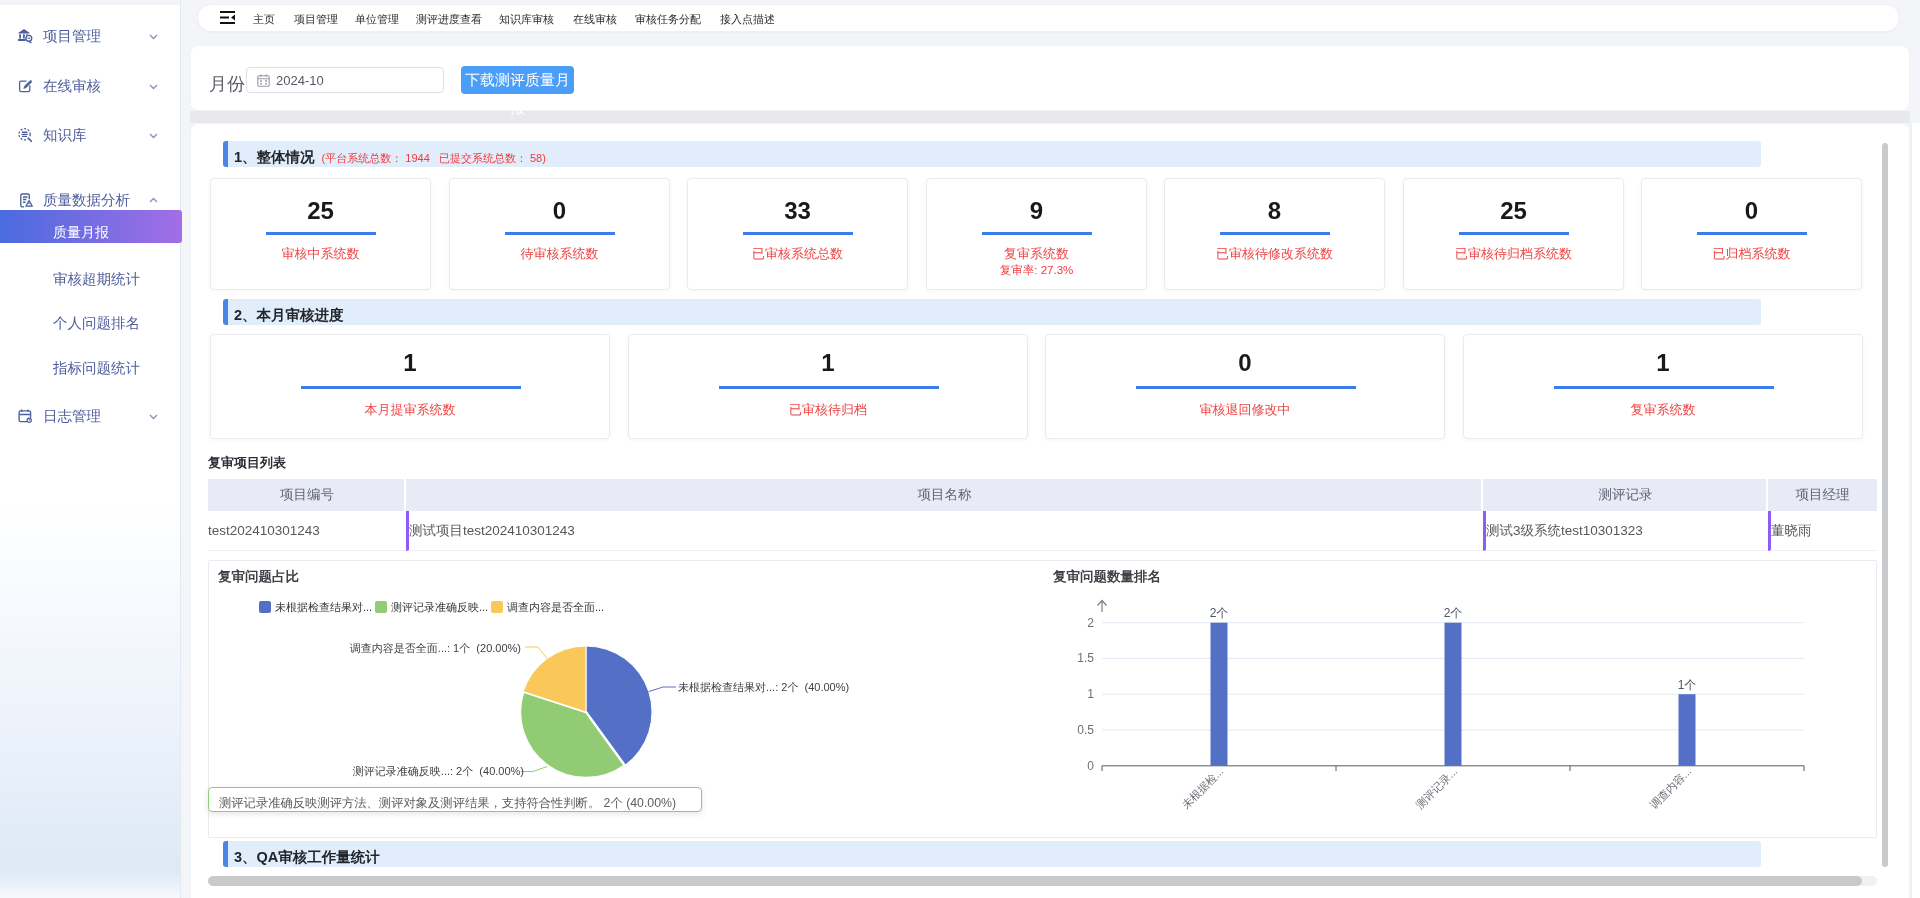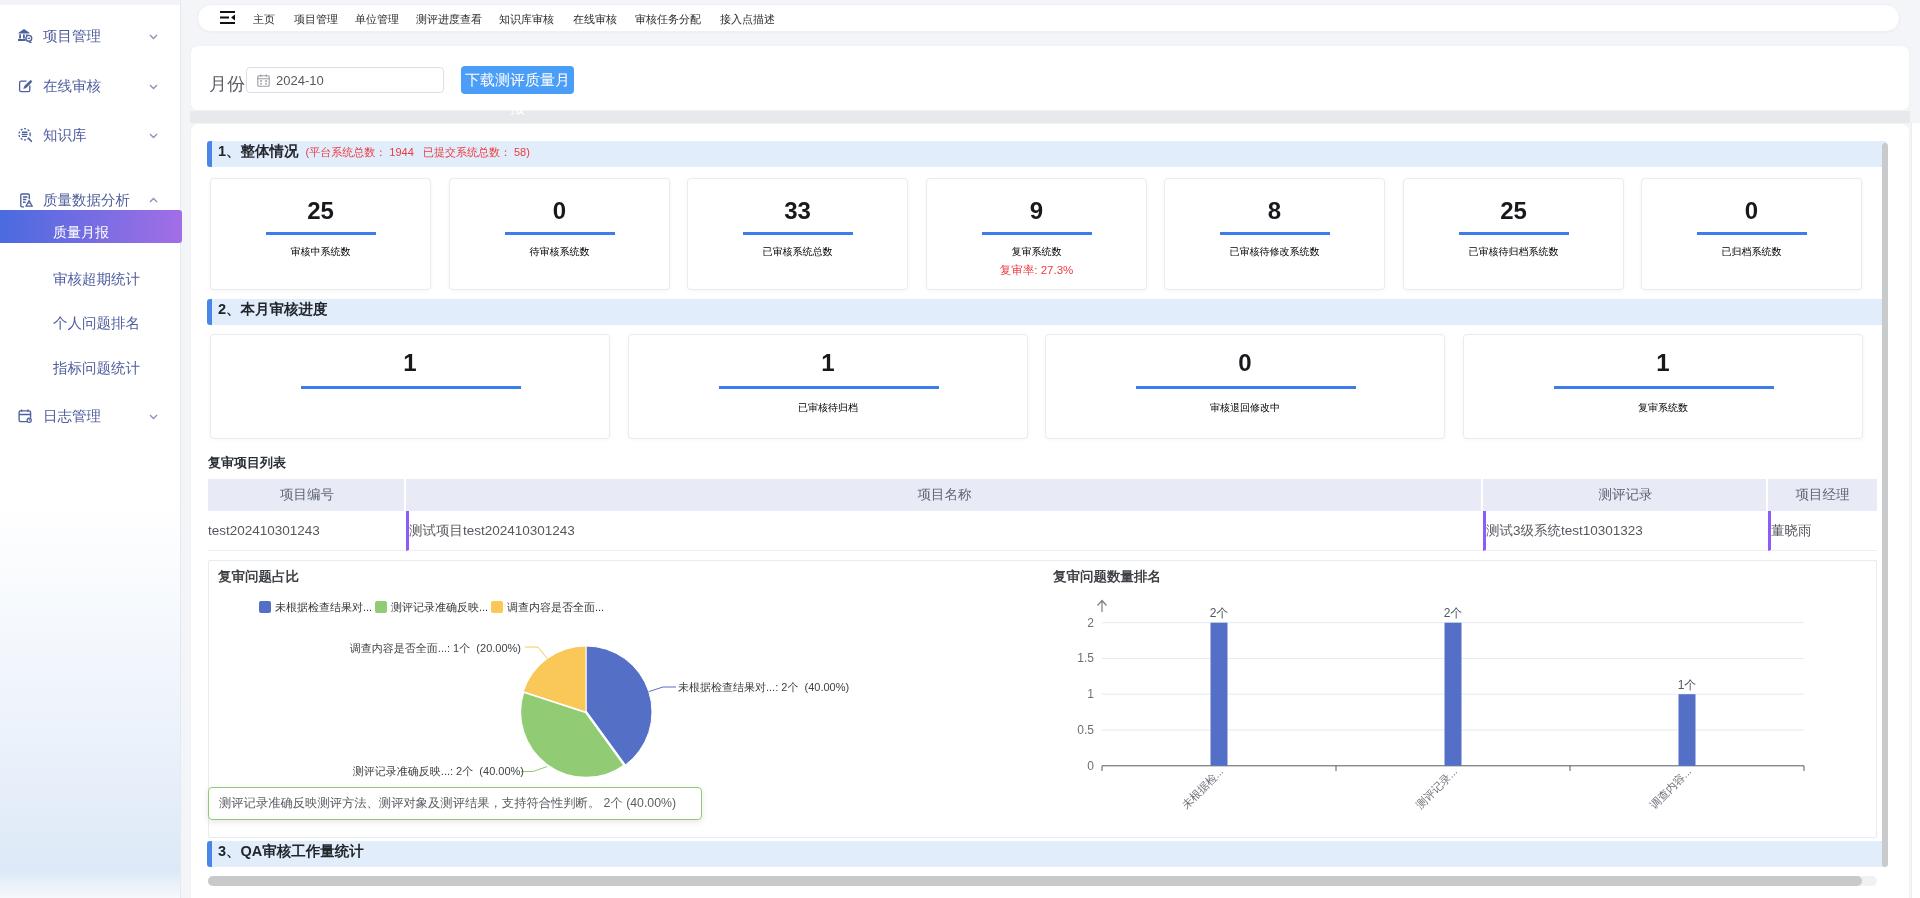--- a/index.html
+++ b/index.html
@@ -17,40 +17,40 @@
 #active-sub{position:absolute;left:0;top:210px;width:182px;height:33px;background:linear-gradient(90deg,#4a6bdf,#a26ee6);color:#fff;font-size:14px;line-height:45px;padding-left:53px;border-radius:0 3px 3px 0;}
 
 #nav{position:absolute;left:197px;top:4px;width:1703px;height:28px;background:#fff;border-radius:14px;border:1px solid #eef0f4;box-shadow:0 1px 2px rgba(0,0,0,.03);}
 .tab{position:absolute;top:0;height:28px;line-height:28px;font-size:11px;color:#2c2c2c;}
 .tab.active{color:#4e6cdb;margin-top:45px;}
 
 #toolbar{position:absolute;left:190px;top:45px;width:1720px;height:66px;background:#fff;border-radius:8px;border:1px solid #f1f2f5;}
 
 #main{position:absolute;left:190px;top:123px;width:1720px;height:775px;background:#fff;border-radius:8px 8px 0 0;border:1px solid #f1f2f5;border-bottom:none;}
 #grayband{position:absolute;left:190px;top:111px;width:1720px;height:12px;background:#e8e9ed;}
-.sechead{position:absolute;left:207px;width:1680px;height:26px;background:#e2edfb;border-left:5px solid #4a85e8;border-radius:3px;line-height:20px;}
+.sechead{position:absolute;left:223px;width:1538px;height:26px;background:#e2edfb;border-left:5px solid #4a85e8;border-radius:3px;line-height:32px;}
 .sechead b{font-size:14.5px;color:#22262b;margin-left:6px;}
 .sechead .red{font-size:11px;color:#ee3a3e;margin-left:7px;}
 .card{position:absolute;background:#fff;border:1px solid #e9ebef;border-radius:4px;box-shadow:0 1px 4px rgba(0,0,0,.04);text-align:center;}
 .card .num{font-weight:bold;font-size:24px;line-height:26px;color:#17191c;}
 .card .bar{height:3px;background:#3c7ceb;margin:0 auto;}
-.card .lbl{font-size:10px;color:#000000;}
+.card .lbl{font-size:13px;color:#ef4444;}
 .card .sub-red{font-size:11.5px;color:#ee3a3e;}
 
 #tbl-label{position:absolute;left:208px;top:454px;font-size:13px;font-weight:bold;color:#2b2f36;}
 .th{position:absolute;top:479px;height:32px;background:#e8ebf6;line-height:32px;text-align:center;font-size:13.5px;color:#5e6474;}
 .td{position:absolute;top:511px;height:40px;background:#fff;line-height:39px;text-align:left;font-size:13.5px;color:#55585e;border-bottom:1px solid #eceff5;}
 .td.bl{border-left:3px solid #8b5cf6;}
 
 #charts{position:absolute;left:208px;top:560px;width:1669px;height:278px;border:1px solid #e8ebf0;border-radius:2px;background:#fff;}
 .ctitle{position:absolute;font-size:13.5px;font-weight:bold;color:#3f4246;}
 .legend{position:absolute;top:601px;height:13px;font-size:11px;line-height:13px;color:#35383c;}
 .legend .sq{display:inline-block;width:12px;height:12px;border-radius:2px;margin-right:4px;vertical-align:-2px;}
 .plabel{position:absolute;font-size:11px;color:#3f4246;white-space:nowrap;}
-#tooltip{position:absolute;left:208px;top:787px;width:494px;height:33px;background:rgba(255,255,255,.97);border:1px solid #91cc75;border-radius:4px;box-shadow:0 2px 6px rgba(0,0,0,.10);line-height:31px;padding-left:10px;font-size:12.3px;color:#5a5e63;white-space:nowrap;}
+#tooltip{position:absolute;left:208px;top:787px;width:494px;height:25px;background:rgba(255,255,255,.97);border:1px solid #91cc75;border-radius:4px;box-shadow:0 2px 6px rgba(0,0,0,.10);line-height:31px;padding-left:10px;font-size:12.3px;color:#5a5e63;white-space:nowrap;}
 
 #vscroll{position:absolute;left:1882px;top:143px;width:6px;height:724px;background:#c9cacc;border-radius:3px;}
 #hscroll-track{position:absolute;left:208px;top:876px;width:1669px;height:10px;background:#f0f1f3;border-radius:5px;}
 #hscroll{position:absolute;left:208px;top:876px;width:1654px;height:10px;background:#c8c9cb;border-radius:5px;}
 </style>
 </head>
 <body>
 <div id="grayband"></div>
 <div id="nav">
   <svg style="position:absolute;left:22px;top:5.5px" width="15" height="13" viewBox="0 0 15 13" fill="#111">
@@ -120,20 +120,21 @@
   <div class="abs num" style="left:0;width:100%;top:19px;">0</div>
     <div class="abs bar" style="left:55px;width:110px;top:53px;"></div>
     <div class="abs lbl" style="left:0;width:100%;top:66px;">已归档系统数</div>
 </div>
 
 <div class="sechead" style="top:299px"><b>2、本月审核进度</b></div>
 
 <div class="card" style="left:210px;top:334px;width:400px;height:105px;">
   <div class="abs num" style="left:0;width:100%;top:15px;">1</div>
     <div class="abs bar" style="left:90px;width:220px;top:51px;"></div>
+    <div class="abs lbl" style="left:0;width:100%;top:66px;">本月提审系统数</div>
 </div>
 <div class="card" style="left:628px;top:334px;width:400px;height:105px;">
   <div class="abs num" style="left:0;width:100%;top:15px;">1</div>
     <div class="abs bar" style="left:90px;width:220px;top:51px;"></div>
     <div class="abs lbl" style="left:0;width:100%;top:66px;">已审核待归档</div>
 </div>
 <div class="card" style="left:1045px;top:334px;width:400px;height:105px;">
   <div class="abs num" style="left:0;width:100%;top:15px;">0</div>
     <div class="abs bar" style="left:90px;width:220px;top:51px;"></div>
     <div class="abs lbl" style="left:0;width:100%;top:66px;">审核退回修改中</div>

